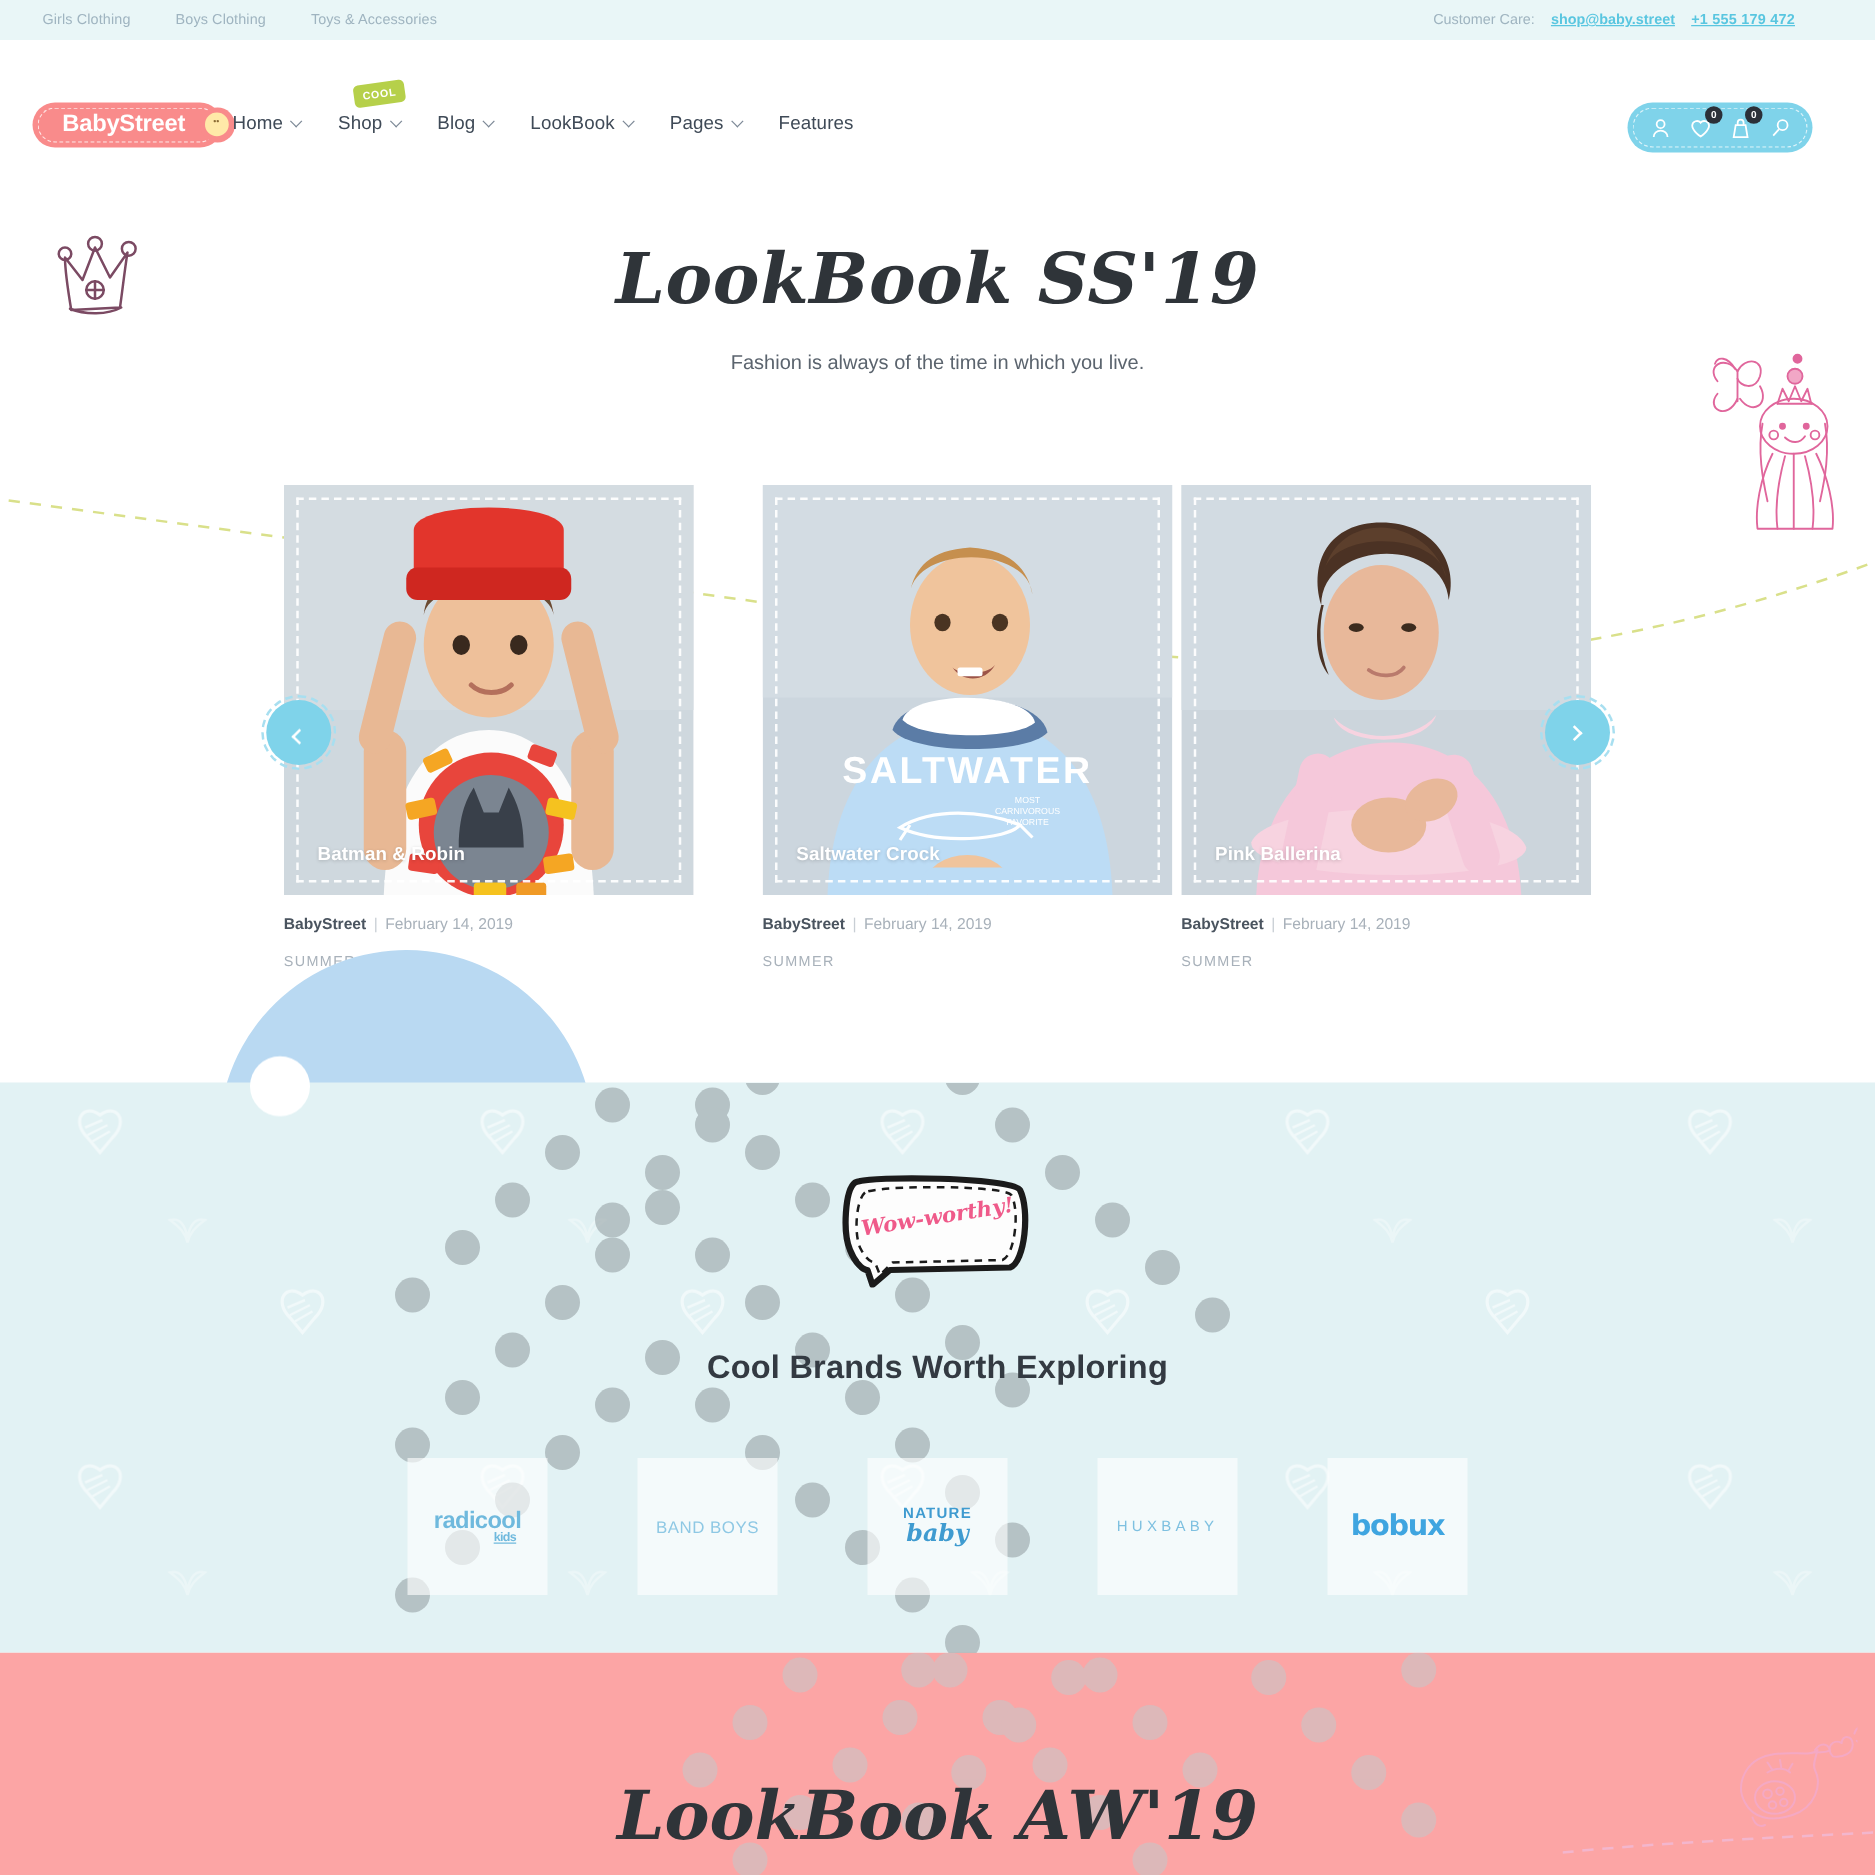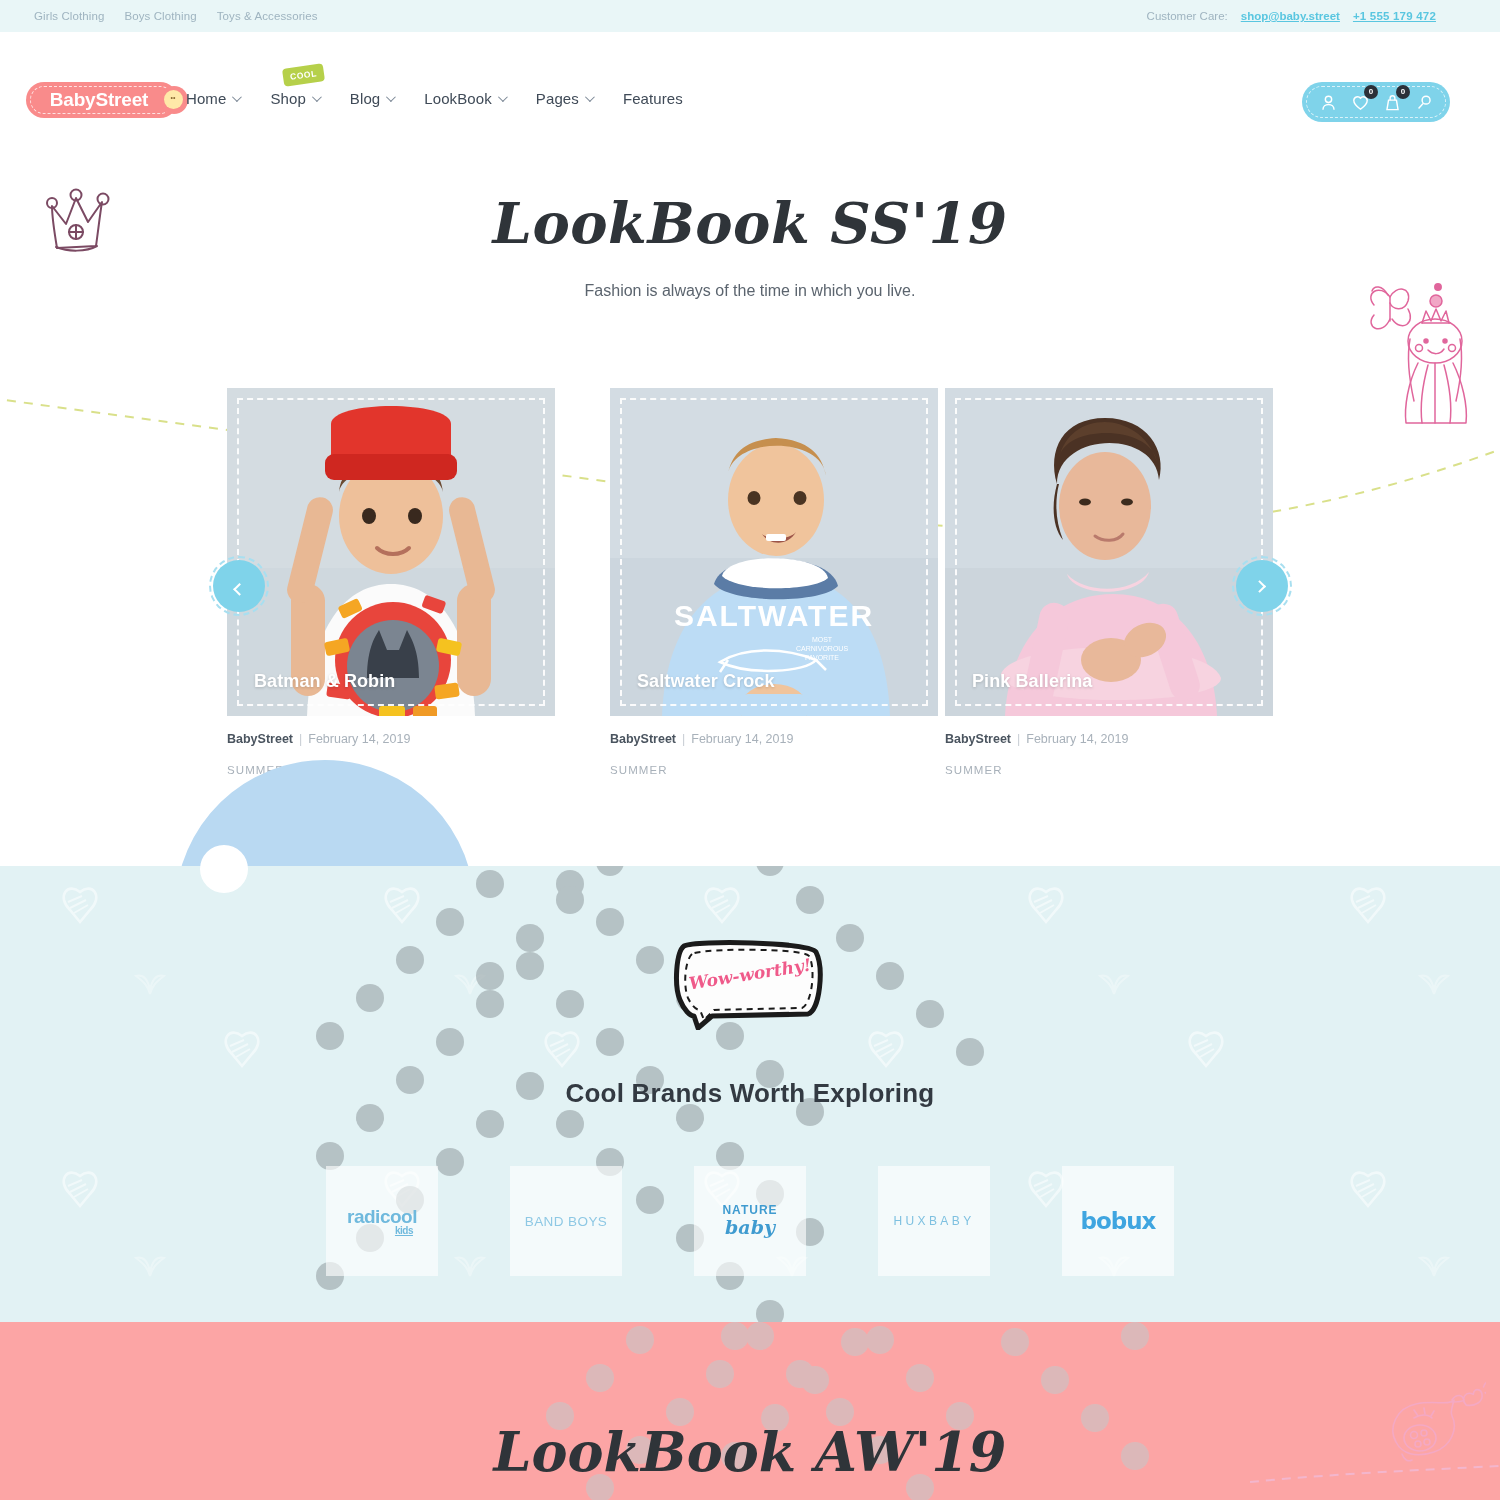--- a/index.html
+++ b/index.html
@@ -11,21 +11,21 @@
   }
   #page { position: relative; width: 1500px; height: 1500px; overflow: hidden; background:#fff; }
 
   
   .topbar {
     position: absolute; top: 0; left: 0; width: 1500px; height: 32px;
     background: #e9f6f7;
     display: flex; align-items: center;
     z-index: 40;
   }
-  .topbar-left { display: flex; gap: 20px; padding-left: 34px; }
+  .topbar-left { display: flex; gap: 36px; padding-left: 34px; }
   .topbar-left a {
     font-size: 11.5px; color: #9fb4c0; text-decoration: none; letter-spacing: .1px;
   }
   .topbar-right {
     margin-left: auto; padding-right: 64px;
     display: flex; align-items: center; gap: 13px;
     font-size: 11.5px;
   }
   .cc-label { color: #9fb4c0; }
   .cc-mail { color: #59c6e0; font-weight: bold; }
@@ -132,21 +132,21 @@
   .card-img {
     position: relative; width: 328px; height: 328px; overflow: hidden;
   }
   .card-img .photo { position:absolute; inset:0; }
   .dashed-inner {
     position: absolute; left: 10px; top: 10px; right: 10px; bottom: 10px;
     border: 2px dashed rgba(255,255,255,.92); z-index: 5;
   }
   .card-label {
     position: absolute; left: 27px; bottom: 24px; z-index: 6;
-    color: #fff; font-size: 18px; font-weight: bold; letter-spacing: .1px;
+    color: #fff; font-size: 15px; font-weight: bold; letter-spacing: .1px;
     text-shadow: 0 1px 3px rgba(0,0,0,.18);
   }
   .card-meta { margin-top: 16px; font-size: 12.5px; display:flex; align-items:center; gap:6px;}
   .meta-author { color: #4a545f; font-weight: bold; }
   .meta-sep { color: #c8ced4; }
   .meta-date { color: #a8b1ba; }
   .card-cat { margin-top: 18px; font-size: 11.5px; color: #a8b1ba; letter-spacing: 1.1px; }
 
   .navarrow {
     position: absolute; top: 560px; width: 52px; height: 52px; border-radius: 50%;

